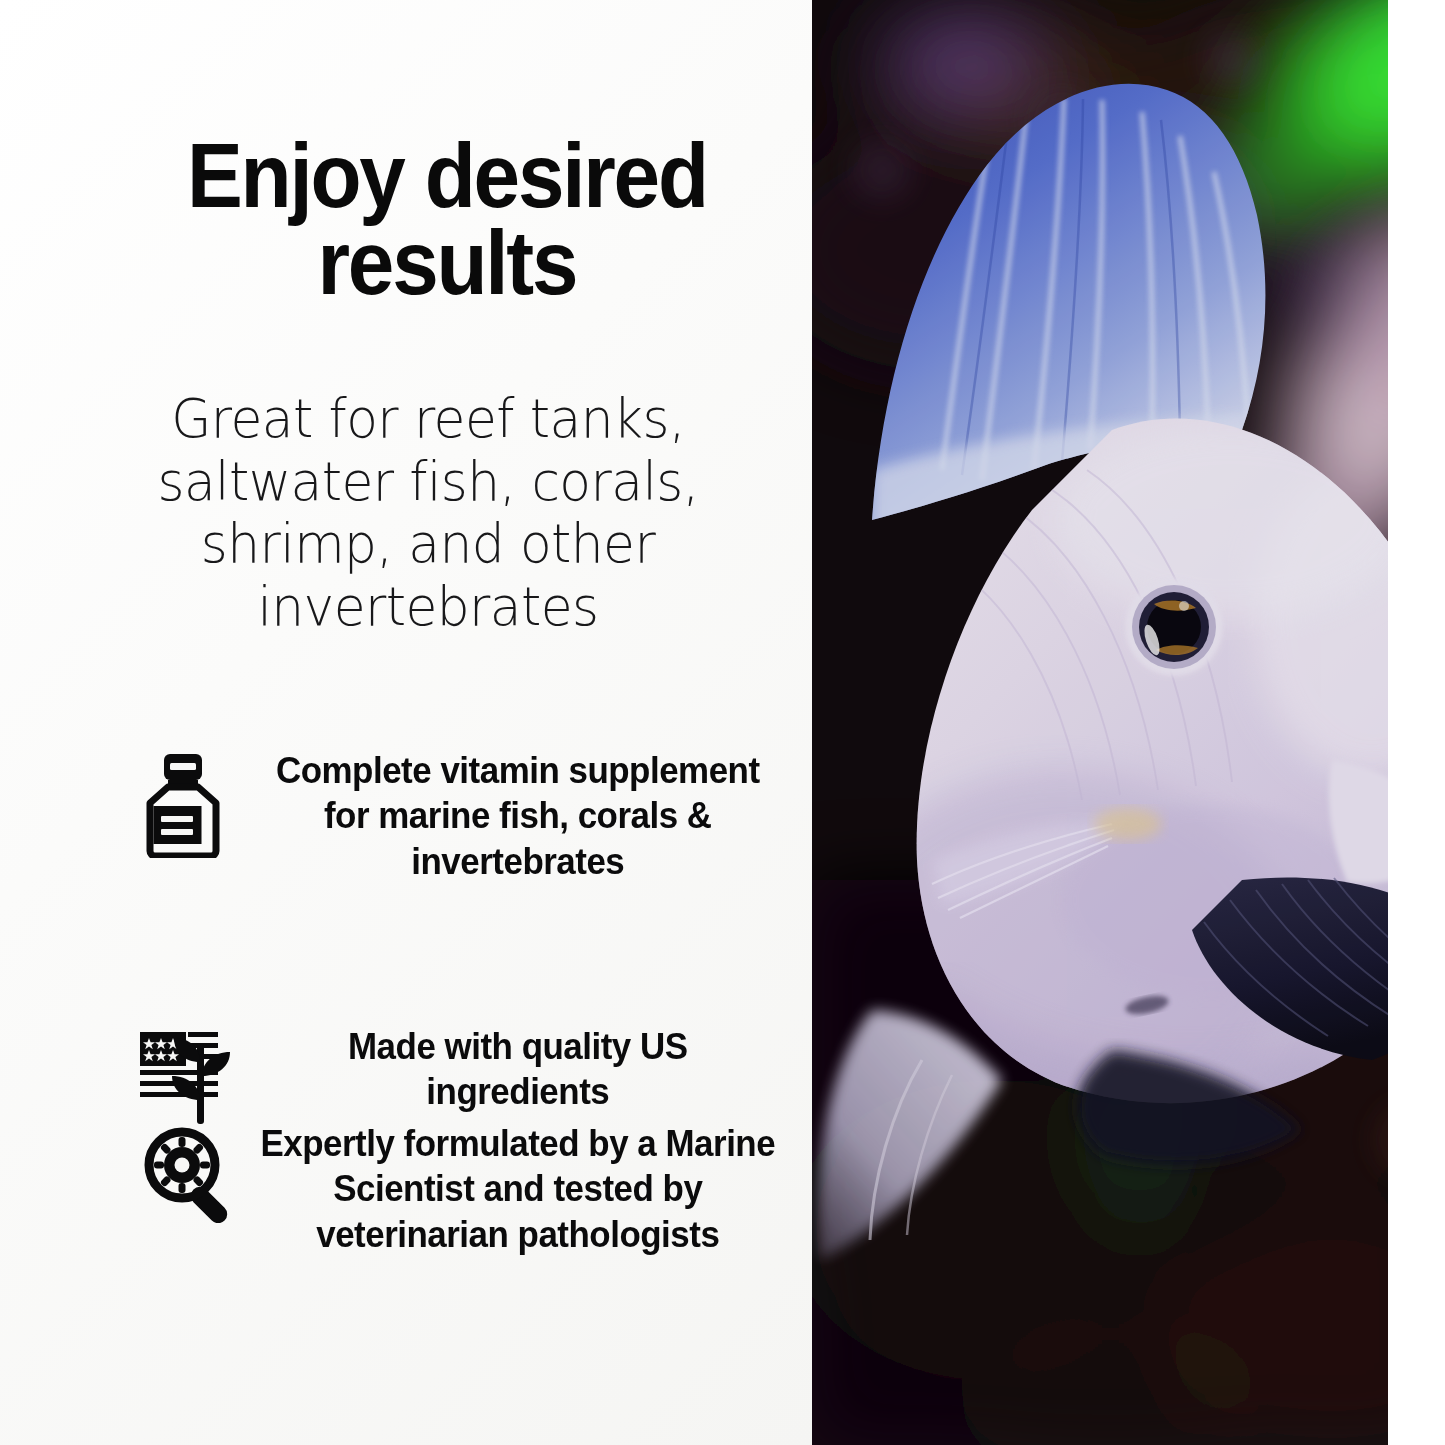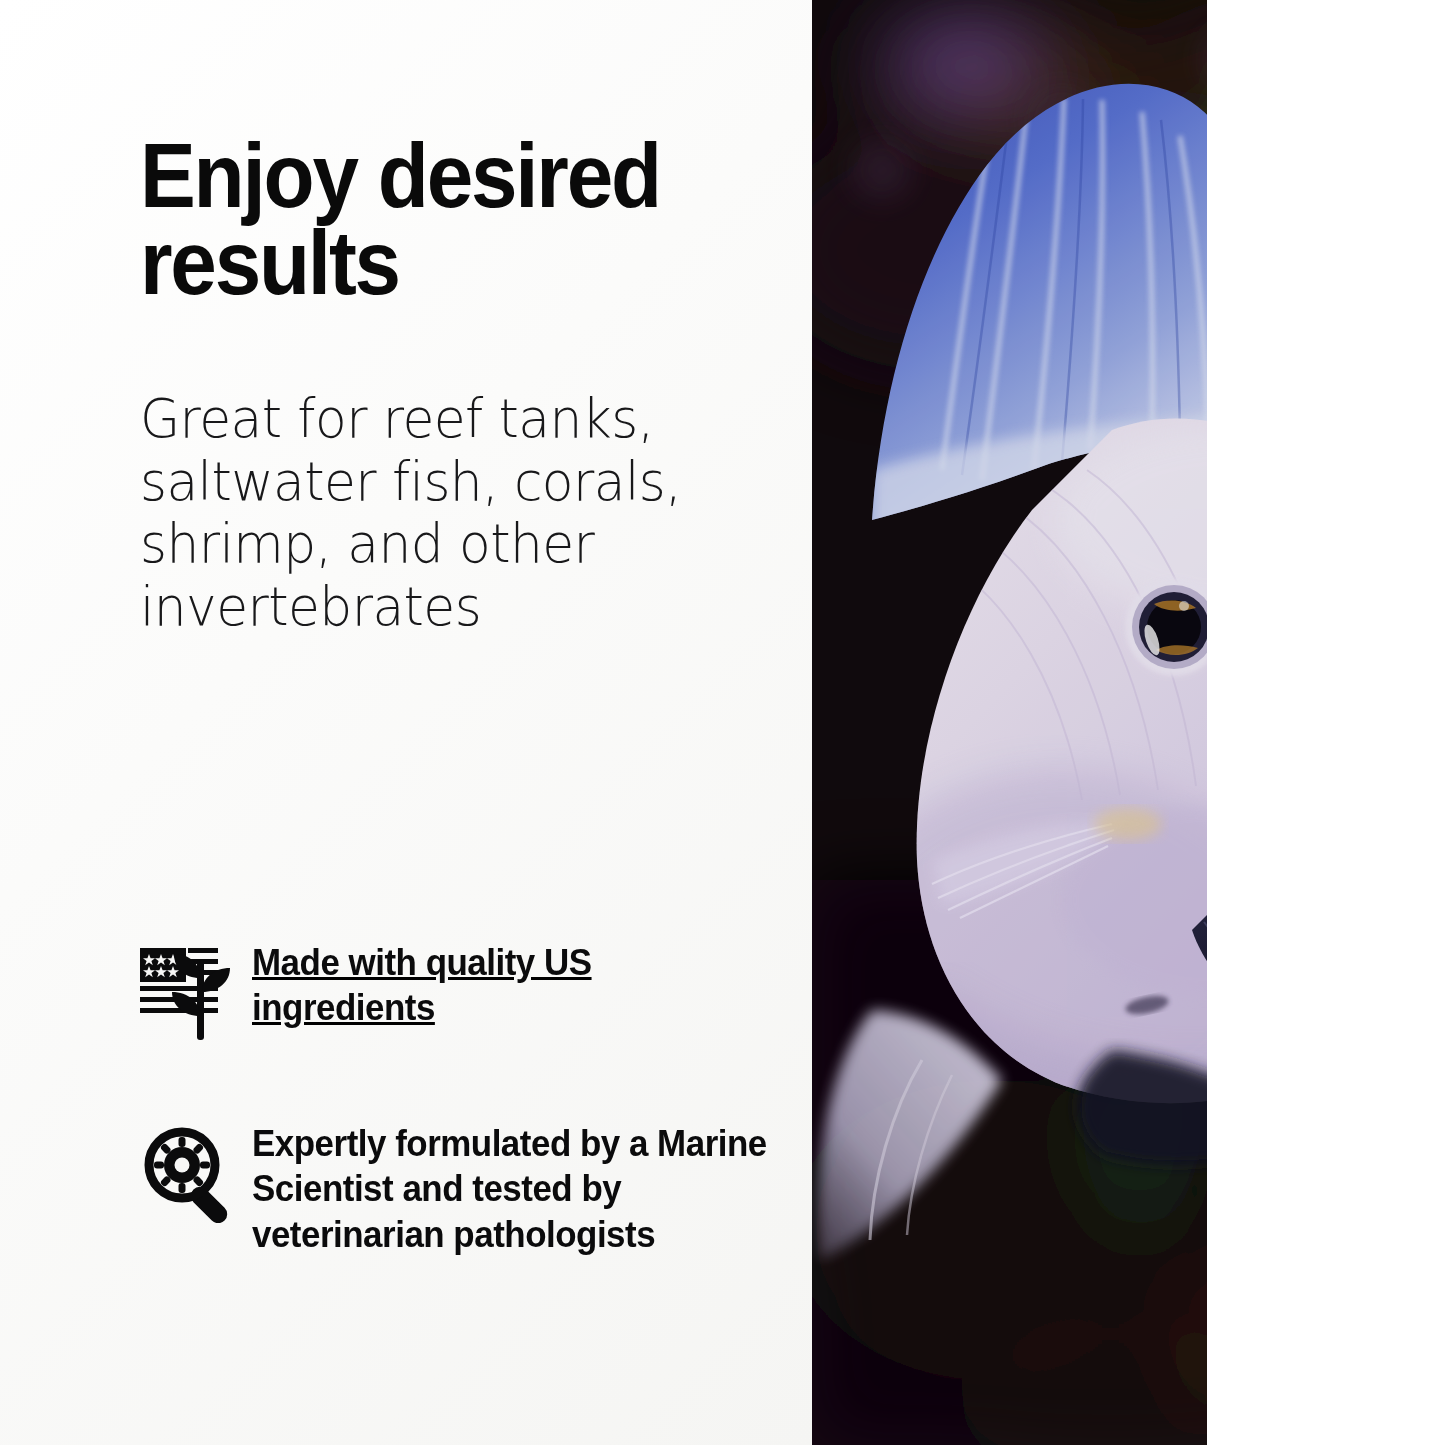--- a/index.html
+++ b/index.html
@@ -2,21 +2,21 @@
 <html><head>
 <meta charset="utf-8">
 <style>
   html,body{margin:0;padding:0;}
   body{
     width:1445px;height:1445px;overflow:hidden;
     background:#ffffff;
     font-family:"Liberation Sans", sans-serif;
     -webkit-font-smoothing:antialiased;
   }
-  .canvas{position:relative;width:1207px;height:1445px;overflow:hidden;}
+  .canvas{position:relative;width:1388px;height:1445px;overflow:hidden;text-align:center;}
 
   
   .left-panel{
     position:absolute;left:0;top:0;width:812px;height:1445px;
     background:linear-gradient(135deg,#ffffff 0%,#fbfbfa 40%,#f5f5f3 100%);
   }
   .headline{
     position:absolute;left:140px;top:133px;width:660px;
     font-family:"Liberation Sans","DejaVu Sans",sans-serif;
     font-weight:700;
@@ -54,21 +54,21 @@
     font-family:"Liberation Sans","DejaVu Sans",sans-serif;
     font-weight:700;
     font-size:36px;
     line-height:1.26;
     letter-spacing:-0.5px;
     color:#0b0b0c;
     transform:scaleX(0.97);
     transform-origin:left top;
   }
   #feature-1{top:748px;}
-  #feature-2{top:940px;text-decoration:underline;}
+  #feature-2{top:1024px;}
   #feature-3{top:1121px;}
   #feature-2 .feature-icon{padding-top:4px;}
   #feature-3 .feature-icon{padding-top:2px;}
 
   
   .photo{
     position:absolute;left:812px;top:0;width:633px;height:1445px;
     overflow:hidden;background:#0a0608;
   }
   .photo svg{display:block;width:633px;height:1445px;}
@@ -77,20 +77,38 @@
 <body>
 
 <div class="canvas">
 
   <div class="left-panel">
 
     <div class="headline">Enjoy desired results</div>
 
     <div class="subhead">Great for reef tanks, saltwater fish, corals, shrimp, and other invertebrates</div>
 
+    <div class="feature" id="feature-1">
+      <div class="feature-icon">
+        <svg width="86" height="104" viewBox="0 0 86 104" aria-hidden="true">
+
+          <rect x="24" y="0" width="38" height="26" rx="6" fill="#0b0b0c"></rect>
+          <rect x="30" y="9" width="26" height="7" rx="1.5" fill="#f7f7f6"></rect>
+
+          <rect x="28" y="26" width="30" height="7" fill="#0b0b0c"></rect>
+
+          <path d="M28 33 L10 49 L10 97 A5 5 0 0 0 15 102 L71 102 A5 5 0 0 0 76 97 L76 49 L58 33 Z" fill="none" stroke="#0b0b0c" stroke-width="7" stroke-linejoin="round"></path>
+
+          <rect x="13.5" y="52" width="48" height="38" fill="#0b0b0c"></rect>
+          <rect x="21" y="62" width="32" height="6" rx="1" fill="#f7f7f6"></rect>
+          <rect x="21" y="75" width="32" height="6" rx="1" fill="#f7f7f6"></rect>
+        </svg>
+      </div>
+      <div class="feature-text">Complete vitamin supplement for marine fish, corals &amp; invertebrates</div>
+    </div>
 
     <div class="feature" id="feature-2">
       <div class="feature-icon">
         <svg width="104" height="96" viewBox="0 0 104 96" aria-hidden="true">
 
           <rect x="0" y="4" width="46" height="34" fill="#0b0b0c"></rect>
 
           <g fill="#f7f7f6">
             <polygon points="9,10 10.6,14.2 15,14.2 11.4,16.9 12.8,21.2 9,18.5 5.2,21.2 6.6,16.9 3,14.2 7.4,14.2"></polygon>
             <polygon points="21,10 22.6,14.2 27,14.2 23.4,16.9 24.8,21.2 21,18.5 17.2,21.2 18.6,16.9 15,14.2 19.4,14.2"></polygon>

